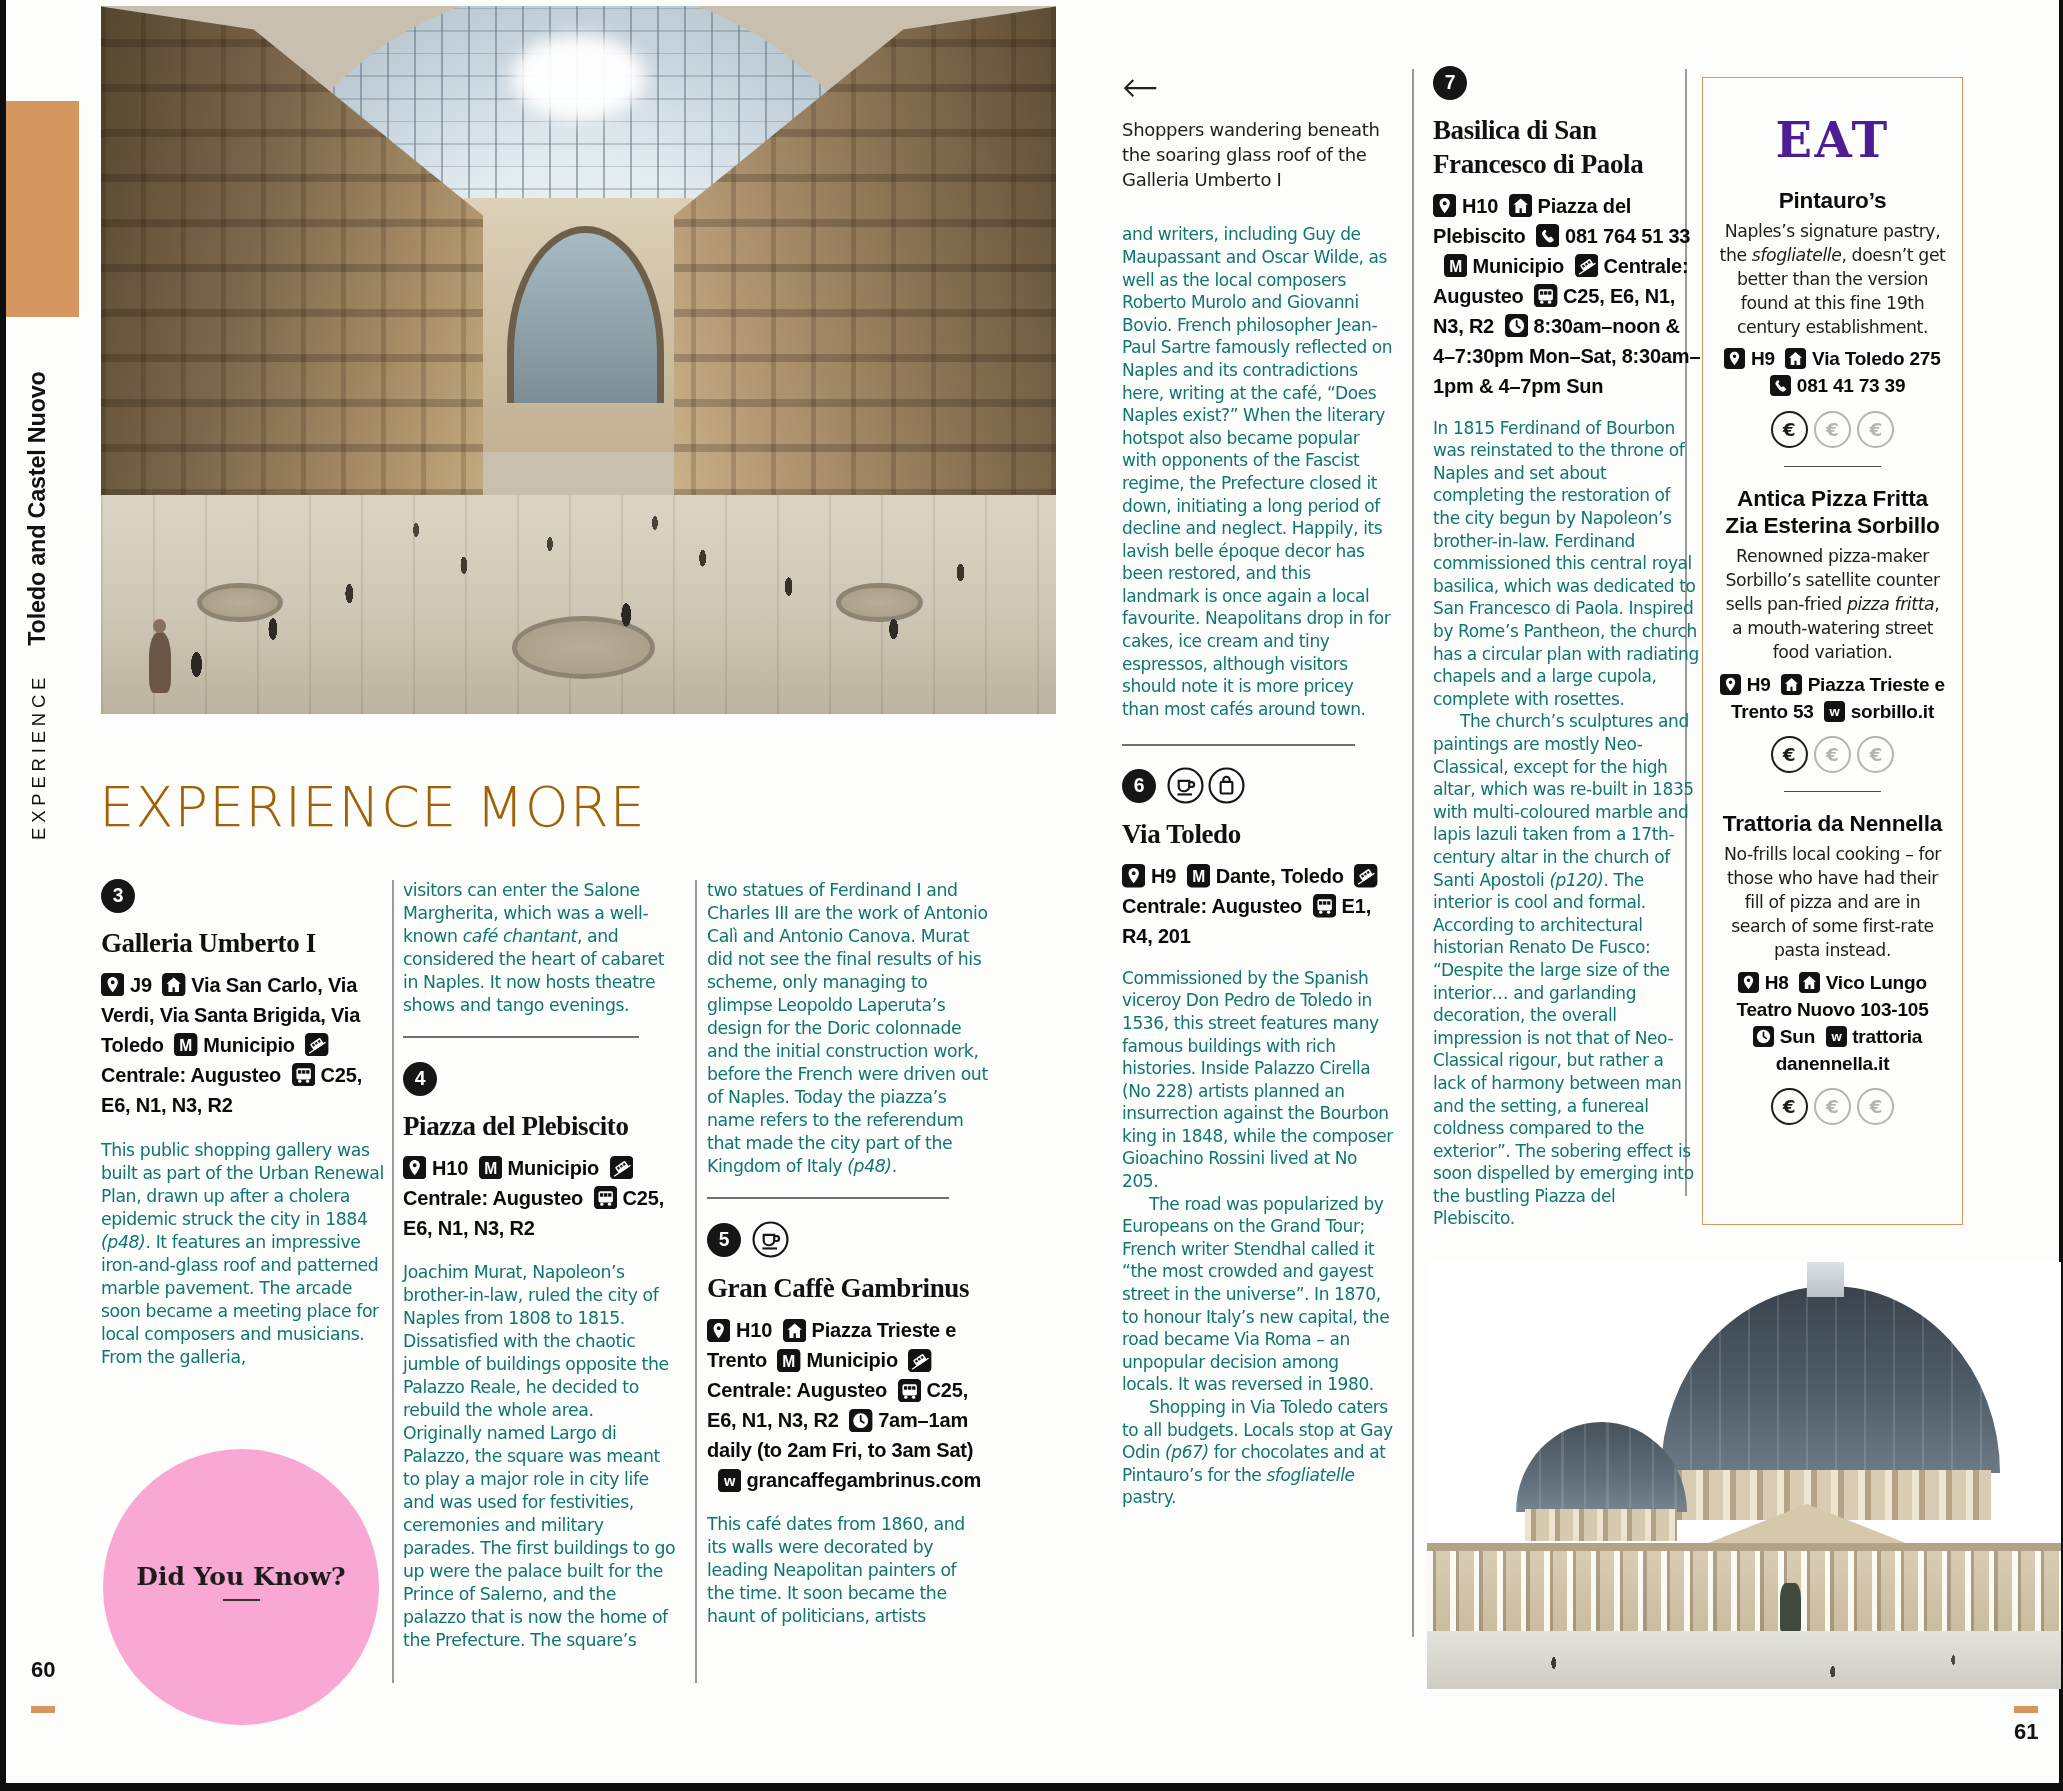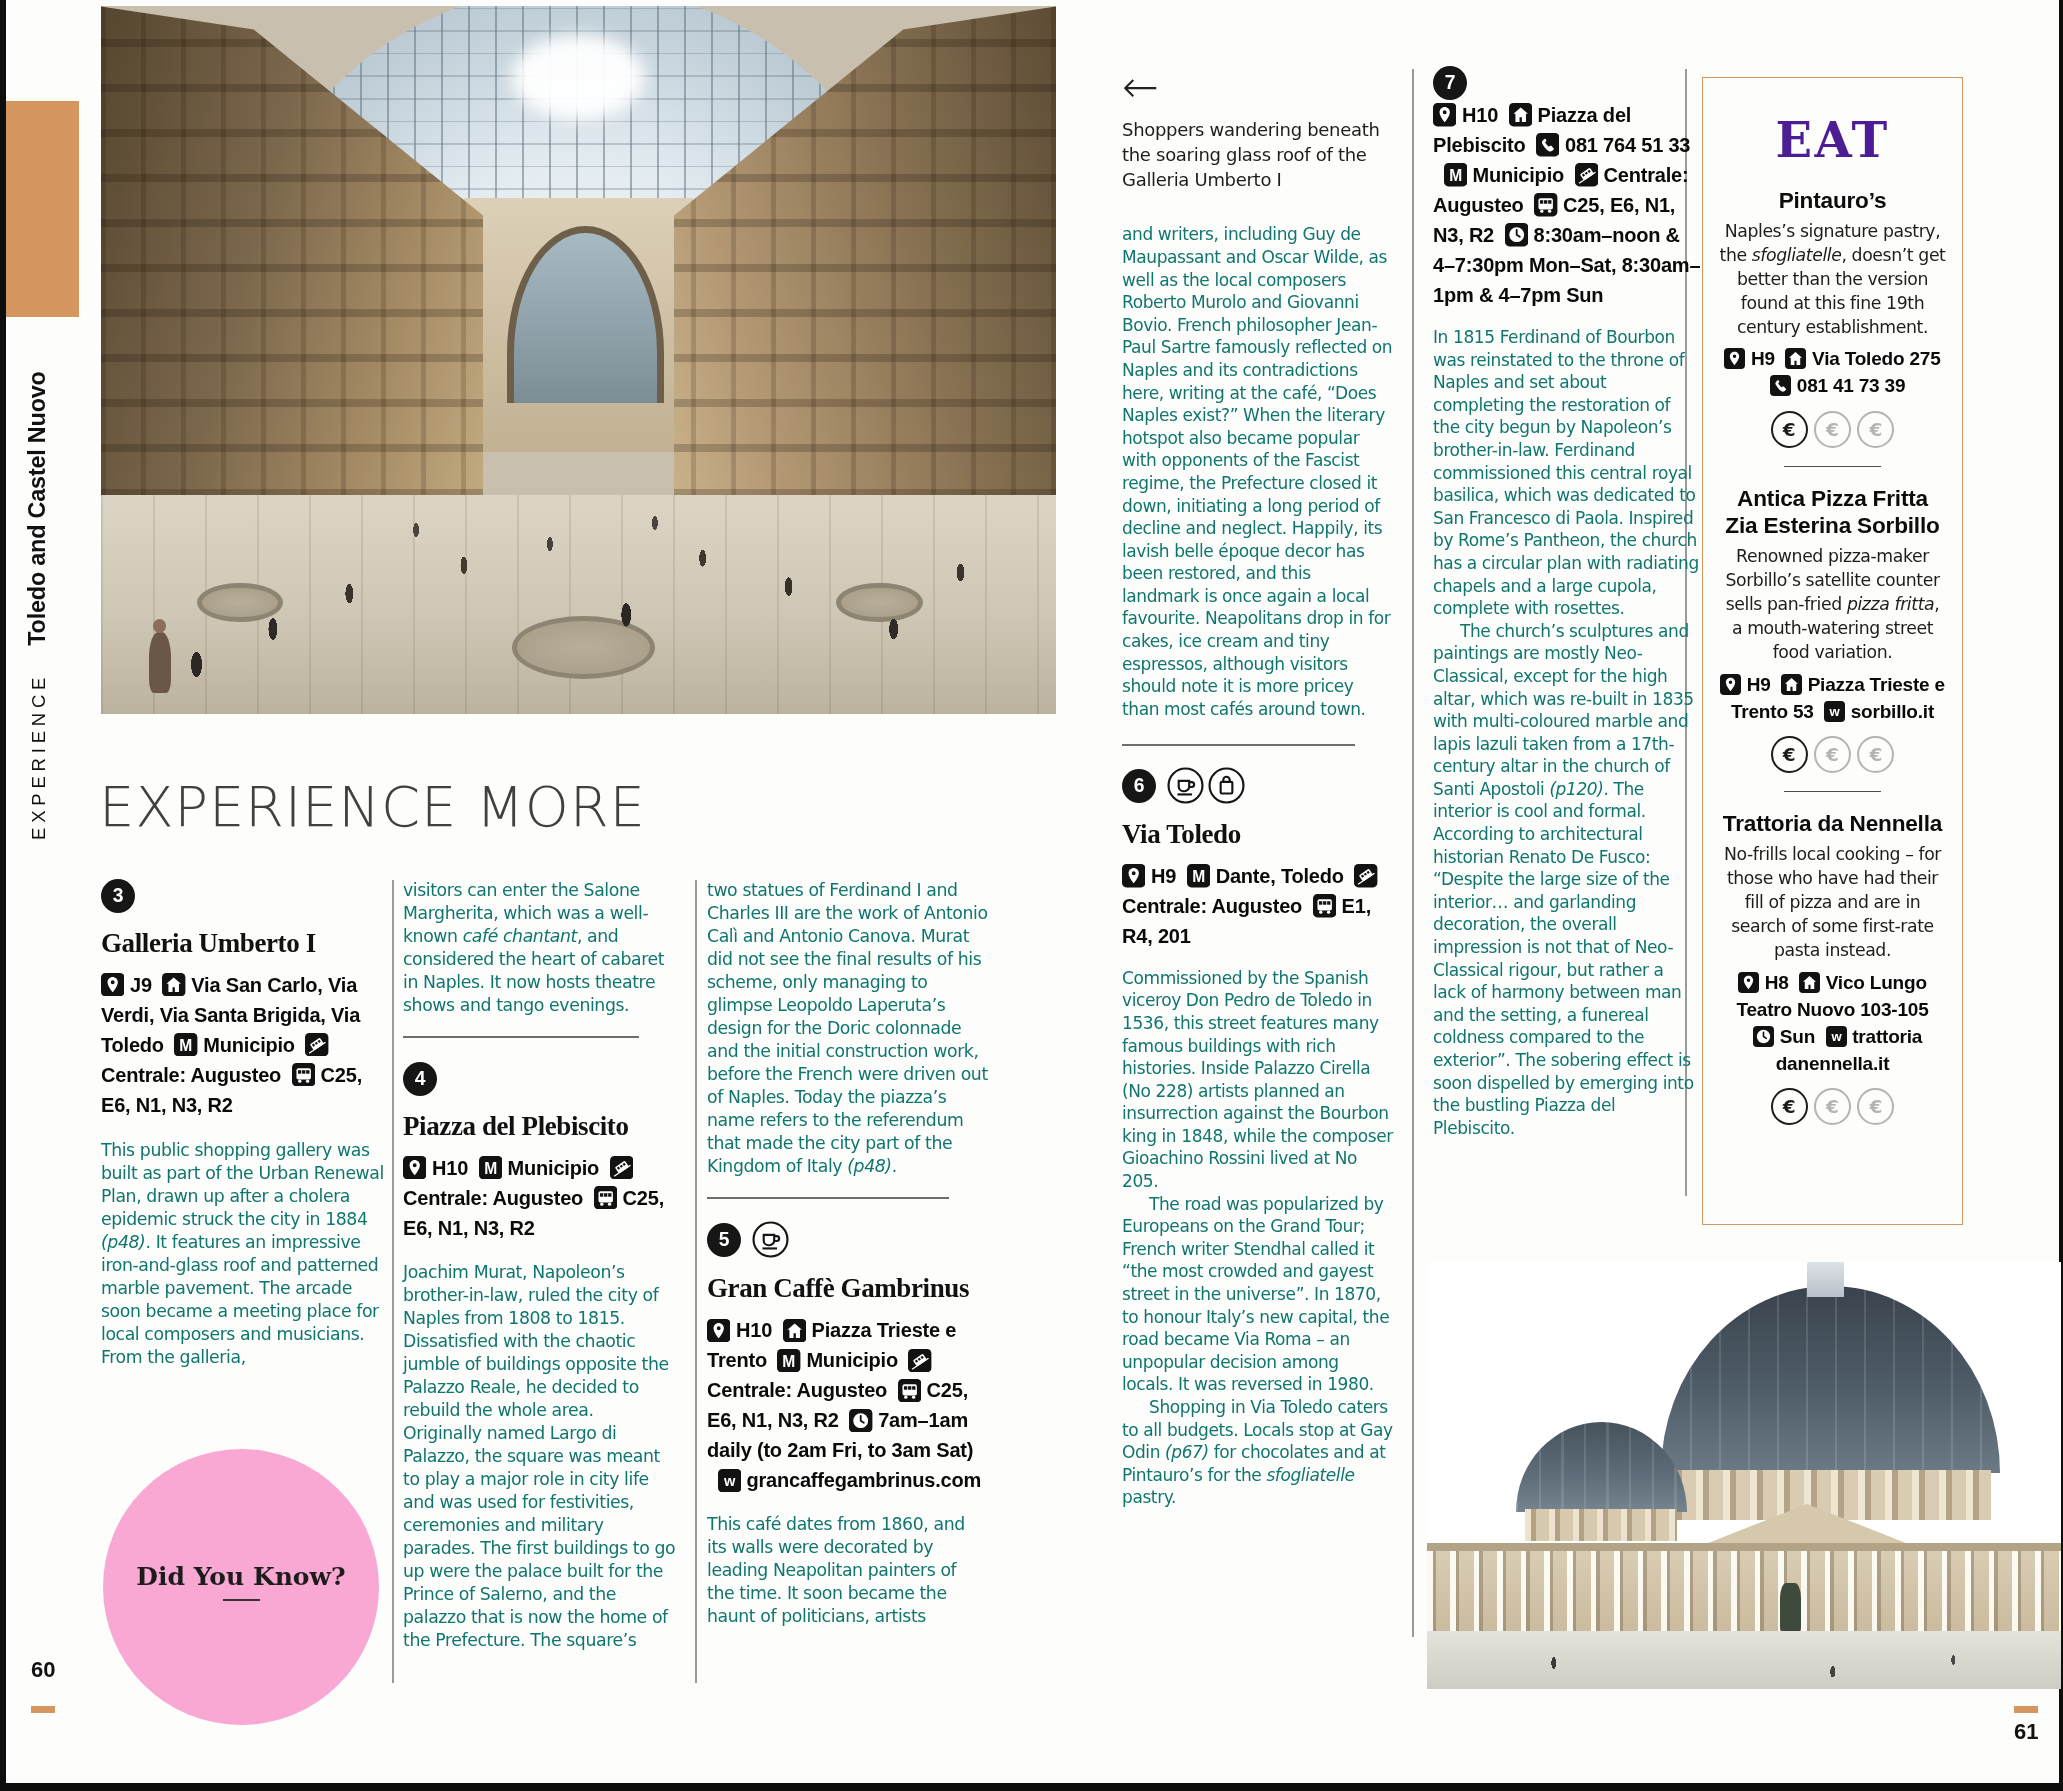--- a/index.html
+++ b/index.html
@@ -31,21 +31,21 @@
 
   
   #orange-block{position:absolute;left:6.4px;top:101px;width:73px;height:216px;}
   #vertical-label{position:absolute;left:24px;top:840px;transform-origin:0 0;
         transform:rotate(-90deg);white-space:nowrap;}
   #vertical-label .kick{font:400 18.5px "Liberation Sans",sans-serif;letter-spacing:4.8px;color:#111;margin-right:27px;}
   #vertical-label .strong{font:700 23.4px "Liberation Sans",sans-serif;letter-spacing:-0.2px;color:#111;}
 
   
   #experience-more{position:absolute;left:99px;top:774px;font-family:"DejaVu Sans",sans-serif;
-        font-weight:200;font-size:56px;letter-spacing:0.8px;color:#404040;}
+        font-weight:200;font-size:56px;letter-spacing:0.8px;color:#a16207;}
 
   
   .col{position:absolute;}
   #col1{left:101px;top:879px;width:284px;}
   #col2{left:403px;top:879px;width:274px;}
   #col3{left:707px;top:879px;width:281px;}
   #col4{left:1122px;top:63px;width:271px;}
   #col5{left:1433px;top:66px;width:268px;}
   #vrule1{left:392px;top:880px;height:803px;}
   #vrule2{left:695px;top:880px;height:803px;}
@@ -380,20 +380,21 @@
         <p class="">Commissioned by the Spanish viceroy Don Pedro de Toledo in 1536, this street features many famous buildings with rich histories. Inside Palazzo Cirella (No 228) artists planned an insurrection against the Bourbon king in 1848, while the composer Gioachino Rossini lived at No 205.</p>
         <p class="ind">The road was popularized by Europeans on the Grand Tour; French writer Stendhal called it “the most crowded and gayest street in the universe”. In 1870, to honour Italy’s new capital, the road became Via Roma – an unpopular decision among locals. It was reversed in 1980.</p>
         <p class="ind">Shopping in Via Toledo caters to all budgets. Locals stop at Gay Odin <em>(p67)</em> for chocolates and at Pintauro’s for the <em>sfogliatelle</em> pastry.</p>
       </div>
   </div>
 
   <div class="col" id="col5">
     <div class="badgerow">
       <span class="badge">7</span>
     </div>
+    <h2 class="entry-title">Basilica di San Francesco di Paola</h2>
     <div class="info"><svg class="ic" viewBox="0 0 24 24">
           <rect width="24" height="24" rx="4.5" fill="#121212"></rect>
           <path fill="#fff" d="M12 4.2c-2.9 0-5.3 2.4-5.3 5.3 0 4 5.3 10.3 5.3 10.3s5.3-6.3 5.3-10.3c0-2.9-2.4-5.3-5.3-5.3zm0 7.3a2 2 0 1 1 0-4 2 2 0 0 1 0 4z"></path>
         </svg><span class="st">H10</span><svg class="ic" viewBox="0 0 24 24">
           <rect width="24" height="24" rx="4.5" fill="#121212"></rect>
           <path fill="#fff" d="M12 4.6 4.6 11h2v8.4h4.2v-4.8h2.4v4.8h4.2V11h2z"></path>
         </svg><span class="st">Piazza del Plebiscito</span><svg class="ic" viewBox="0 0 24 24">
           <rect width="24" height="24" rx="4.5" fill="#121212"></rect>
           <path fill="#fff" d="M7.9 4.8 10 7c.4.4.4 1 .1 1.5l-.9 1.2c.7 1.5 2.7 3.5 4.2 4.2l1.2-.9c.5-.3 1.1-.3 1.5.1l2.2 2.1c.4.4.4 1.1 0 1.5l-1.2 1.2c-.9.9-2.3 1.2-3.4.6C10.6 16.8 8 14.2 6.3 11.1c-.6-1.1-.3-2.5.6-3.4l1-1c.4-.4 1-.4 1.4 0z" transform="rotate(4 12 12)"></path>
         </svg><span class="st">081 764 51 33</span><svg class="ic" viewBox="0 0 24 24" style="font-size:25px">

